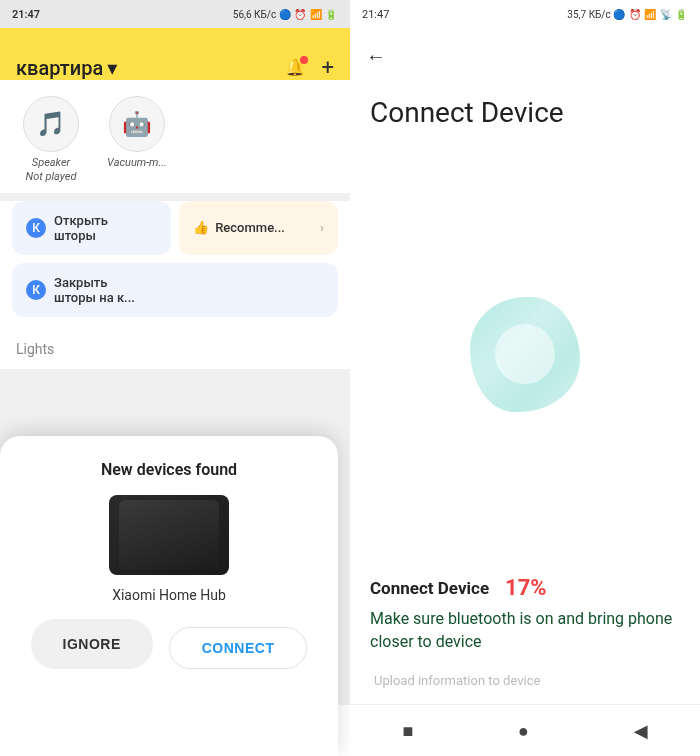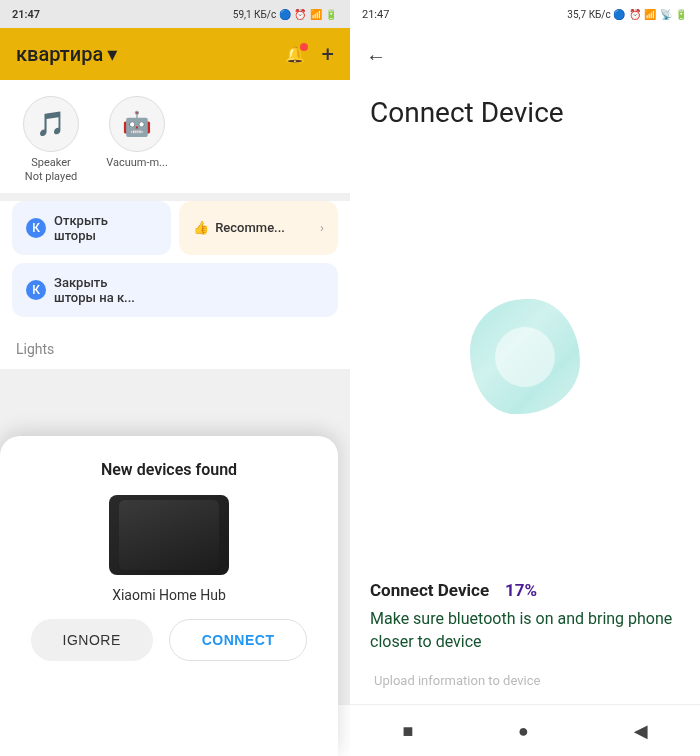--- a/index.html
+++ b/index.html
@@ -32,23 +32,23 @@
       padding: 0 12px;
       font-size: 11px;
       color: #333;
     }
 
     .status-bar-left { font-weight: 600; }
     .status-bar-right { display: flex; align-items: center; gap: 3px; font-size: 10px; }
 
     .top-bar {
       height: 52px;
-      background: #eab308;
-      display: flex;
-      align-items: center;
+      background: #fde047;
+      display: flex;
+      align-items: flex-end;
       justify-content: space-between;
       padding: 0 16px;
     }
 
     .top-bar-title {
       display: flex;
       align-items: center;
       gap: 4px;
       font-size: 20px;
       font-weight: 500;
@@ -94,20 +94,21 @@
       align-items: center;
       justify-content: center;
       font-size: 24px;
     }
 
     .device-label {
       font-size: 11px;
       color: #555;
       text-align: center;
       line-height: 1.3;
+      font-style: italic;
     }
 
     .actions-section {
       background: #fff;
       margin-top: 8px;
       padding: 0 12px 12px 12px;
       display: flex;
       flex-direction: column;
       gap: 8px;
     }
@@ -204,36 +205,37 @@
       width: 100%;
       justify-content: center;
     }
 
     .btn-ignore {
       background: #f0f0f0;
       border: none;
       border-radius: 24px;
       padding: 12px 32px;
       font-size: 14px;
-      font-weight: 400;
+      font-weight: 700;
       color: #333;
       cursor: pointer;
       letter-spacing: 0.5px;
     }
 
     .btn-connect {
       background: #fff;
       border: 1.5px solid #e0e0e0;
       border-radius: 24px;
       padding: 12px 32px;
       font-size: 14px;
       font-weight: 700;
       color: #2196f3;
       cursor: pointer;
       letter-spacing: 0.5px;
+      margin-top: 8px;
     }
 
     
     .bottom-nav {
       position: absolute;
       bottom: 0; left: 0; right: 0;
       height: 52px;
       background: #fff;
       display: flex;
       align-items: center;
@@ -330,23 +332,23 @@
       margin-bottom: 8px;
     }
 
     .progress-title {
       font-size: 17px;
       font-weight: 700;
       color: #222;
     }
 
     .progress-percent {
-      font-size: 17px;
+      font-size: 22px;
       font-weight: 700;
-      color: #4c1d95;
+      color: #ef4444;
     }
 
     .progress-subtitle {
       font-size: 16px;
       color: #14532d;
       margin-bottom: 20px;
       line-height: 1.4;
     }
 
     .step-list {
@@ -375,21 +377,21 @@
     }
   </style>
 </head>
 <body>
 
 <div class="left-panel">
 
   <div class="status-bar">
     <span class="status-bar-left">21:47</span>
     <div class="status-bar-right">
-      <span>59,1 КБ/с</span>
+      <span>56,6 КБ/с</span>
       <span>🔵</span>
       <span>⏰</span>
       <span>📶</span>
       <span>🔋</span>
     </div>
   </div>
 
   <div class="top-bar">
     <div class="top-bar-title">
       <span>квартира</span>

